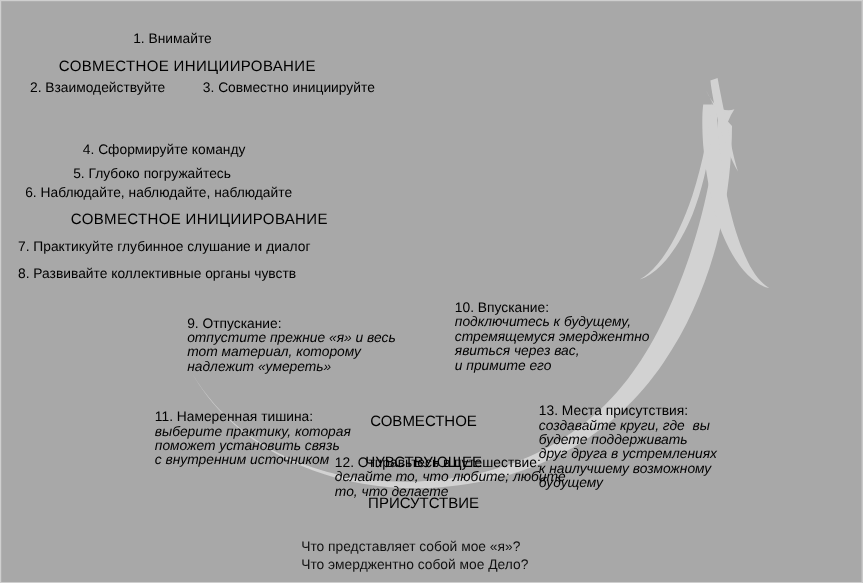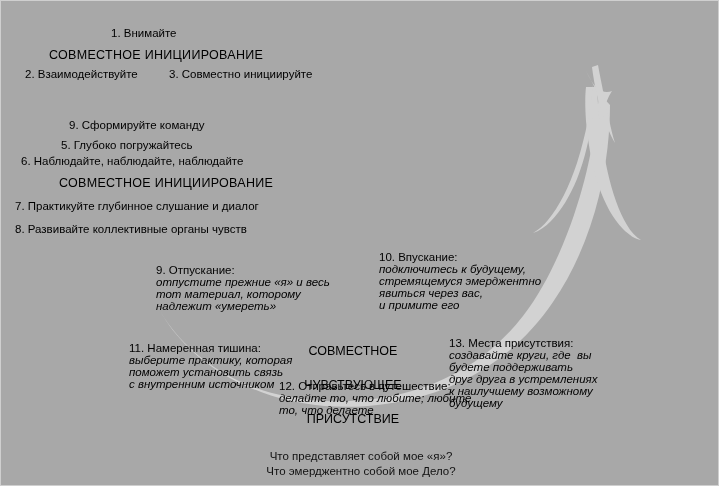--- a/index.html
+++ b/index.html
@@ -49,21 +49,20 @@
     color: #000;
   }
   .center-heading {
     font-size: 12.5px;
     text-align: center;
     line-height: 17px;
     color: #000;
   }
   .question {
     font-size: 11.5px;
-    text-align: center;
     line-height: 15px;
   }
   .blk {
     position: absolute;
   }
   .blk .step-title, .blk .step-body {
     position: static;
     display: block;
     white-space: pre;
   }
@@ -95,21 +94,21 @@
       <path d="M591,66 L597,64 C600,80 604,100 608,118 C610,128 612,136 614,142
                C608,132 602,116 597,98 C594,86 592,75 591,66 Z"></path>
     </g>
   </svg>
 
   <div class="txt step-title" style="left:110px; top:25px;">1. Внимайте</div>
   <div class="txt heading" style="left:48px; top:47px;">СОВМЕСТНОЕ ИНИЦИИРОВАНИЕ</div>
   <div class="txt step-title" style="left:24px; top:66px;">2. Взаимодействуйте</div>
   <div class="txt step-title" style="left:168px; top:66px;">3. Совместно инициируйте</div>
 
-  <div class="txt step-title" style="left:68px; top:117px;">9. Сформируйте команду</div>
+  <div class="txt step-title" style="left:68px; top:117px;">4. Сформируйте команду</div>
   <div class="txt step-title" style="left:60px; top:137px;">5. Глубоко погружайтесь</div>
   <div class="txt step-title" style="left:20px; top:153px;">6. Наблюдайте, наблюдайте, наблюдайте</div>
   <div class="txt heading" style="left:58px; top:175px;">СОВМЕСТНОЕ ИНИЦИИРОВАНИЕ</div>
   <div class="txt step-title" style="left:14px; top:198px;">7. Практикуйте глубинное слушание и диалог</div>
   <div class="txt step-title" style="left:14px; top:221px;">8. Развивайте коллективные органы чувств</div>
 
   <div class="blk" style="left:155px; top:263px;">
     <span class="step-title">9. Отпускание:</span>
     <span class="step-body">отпустите прежние «я» и весь
 тот материал, которому

